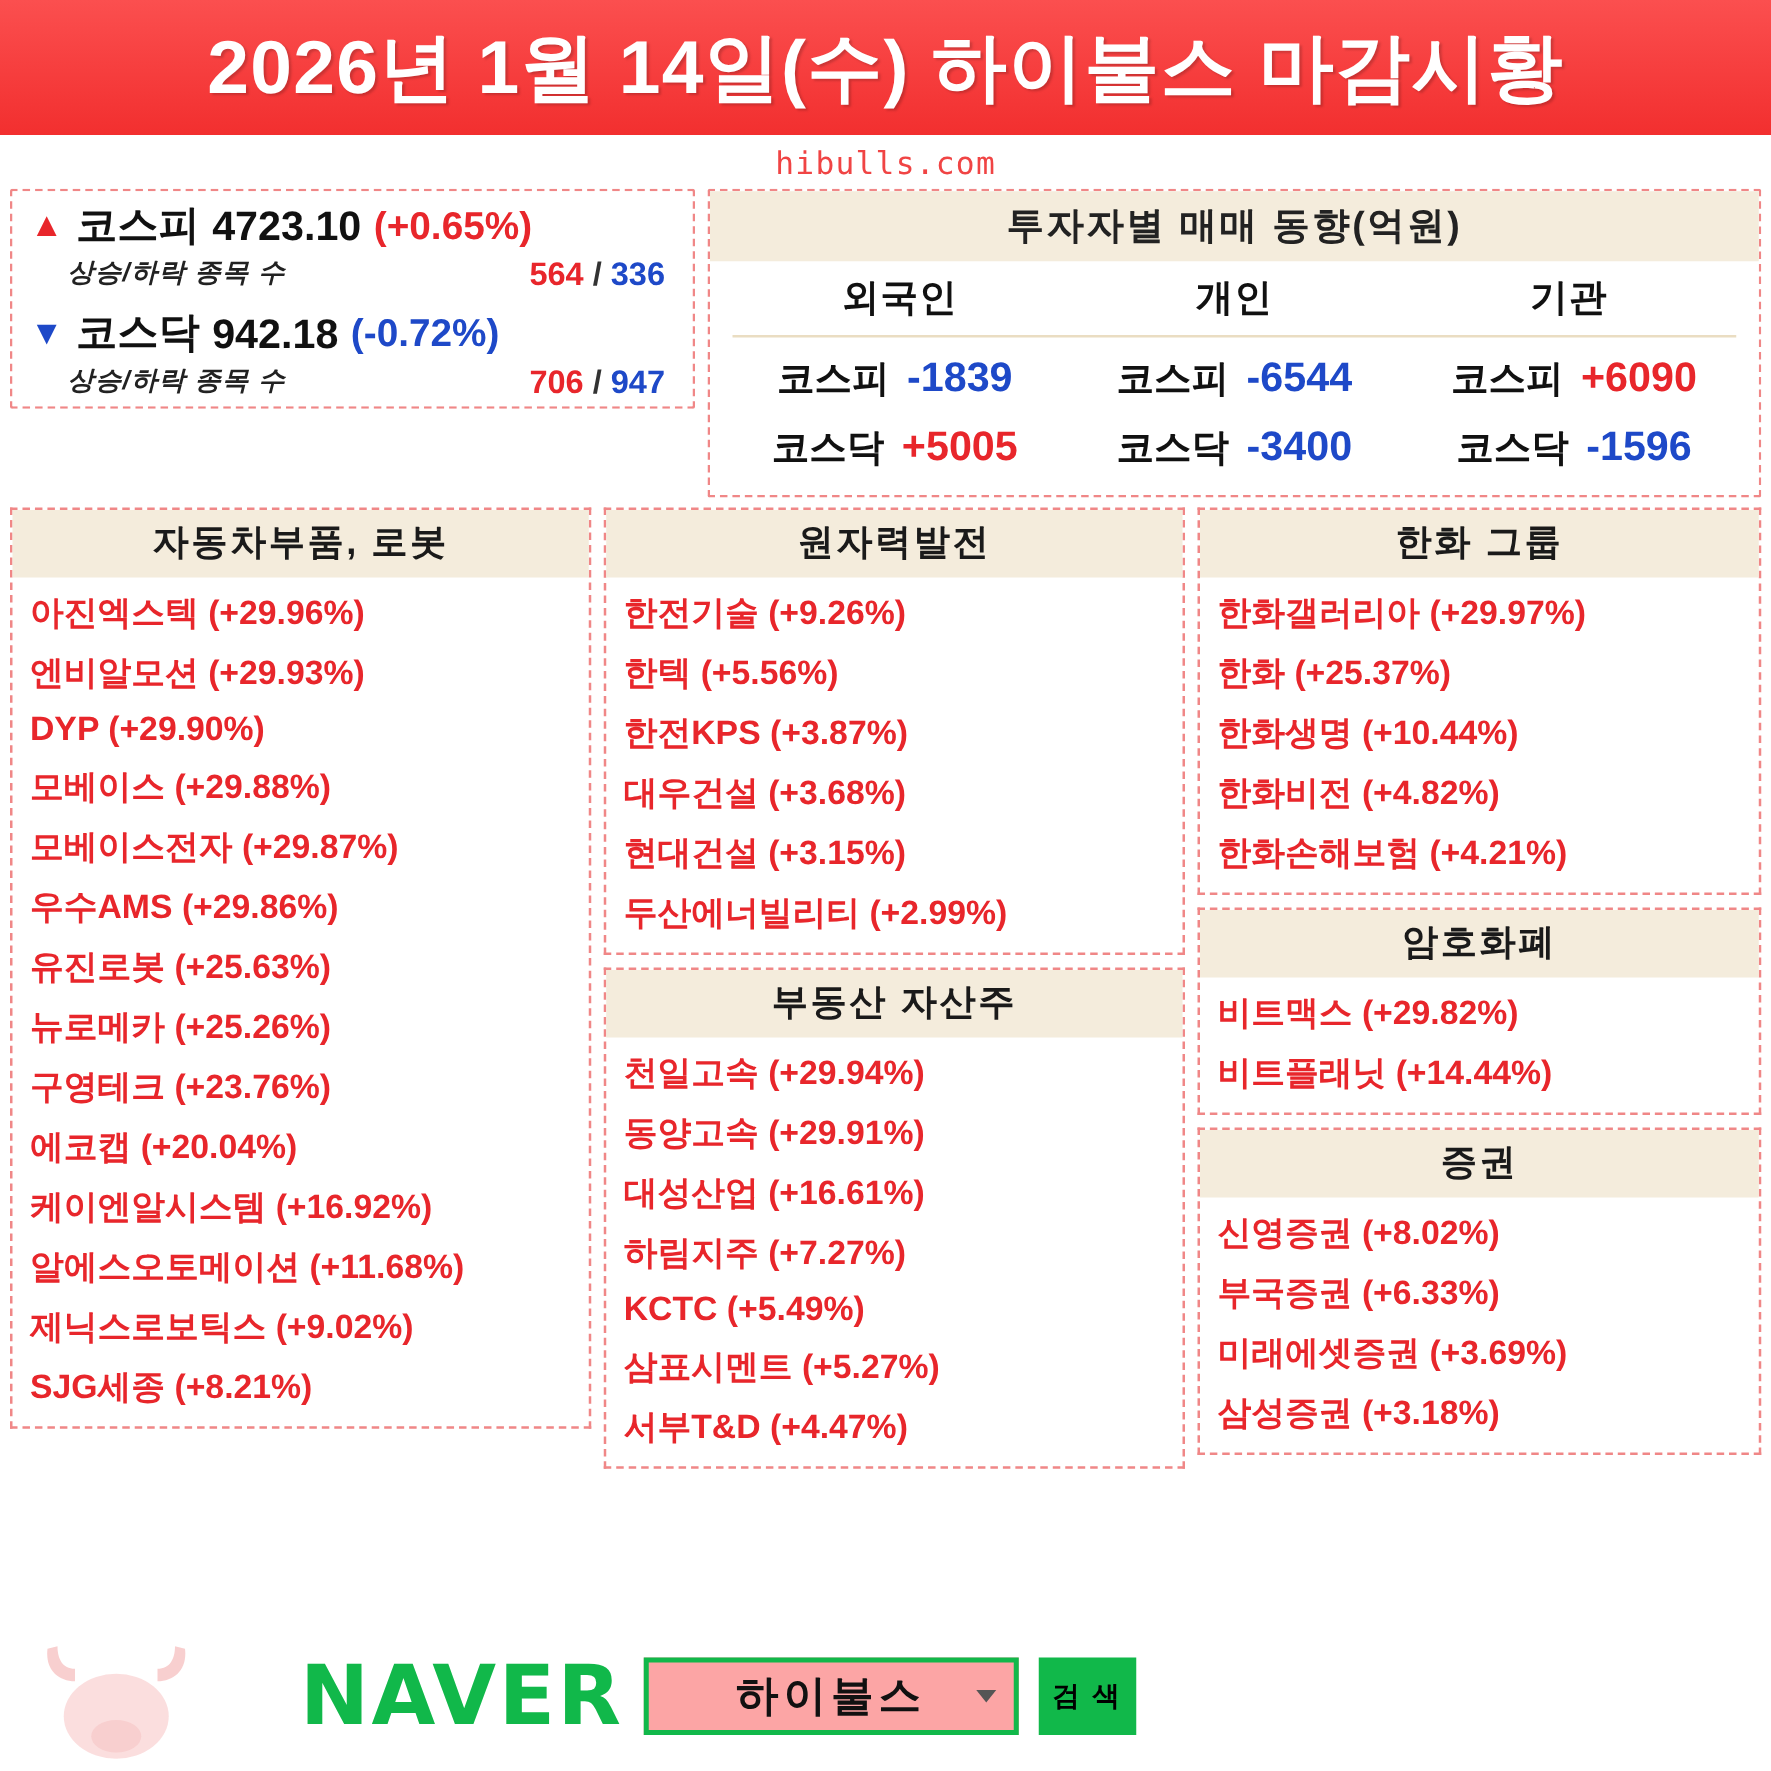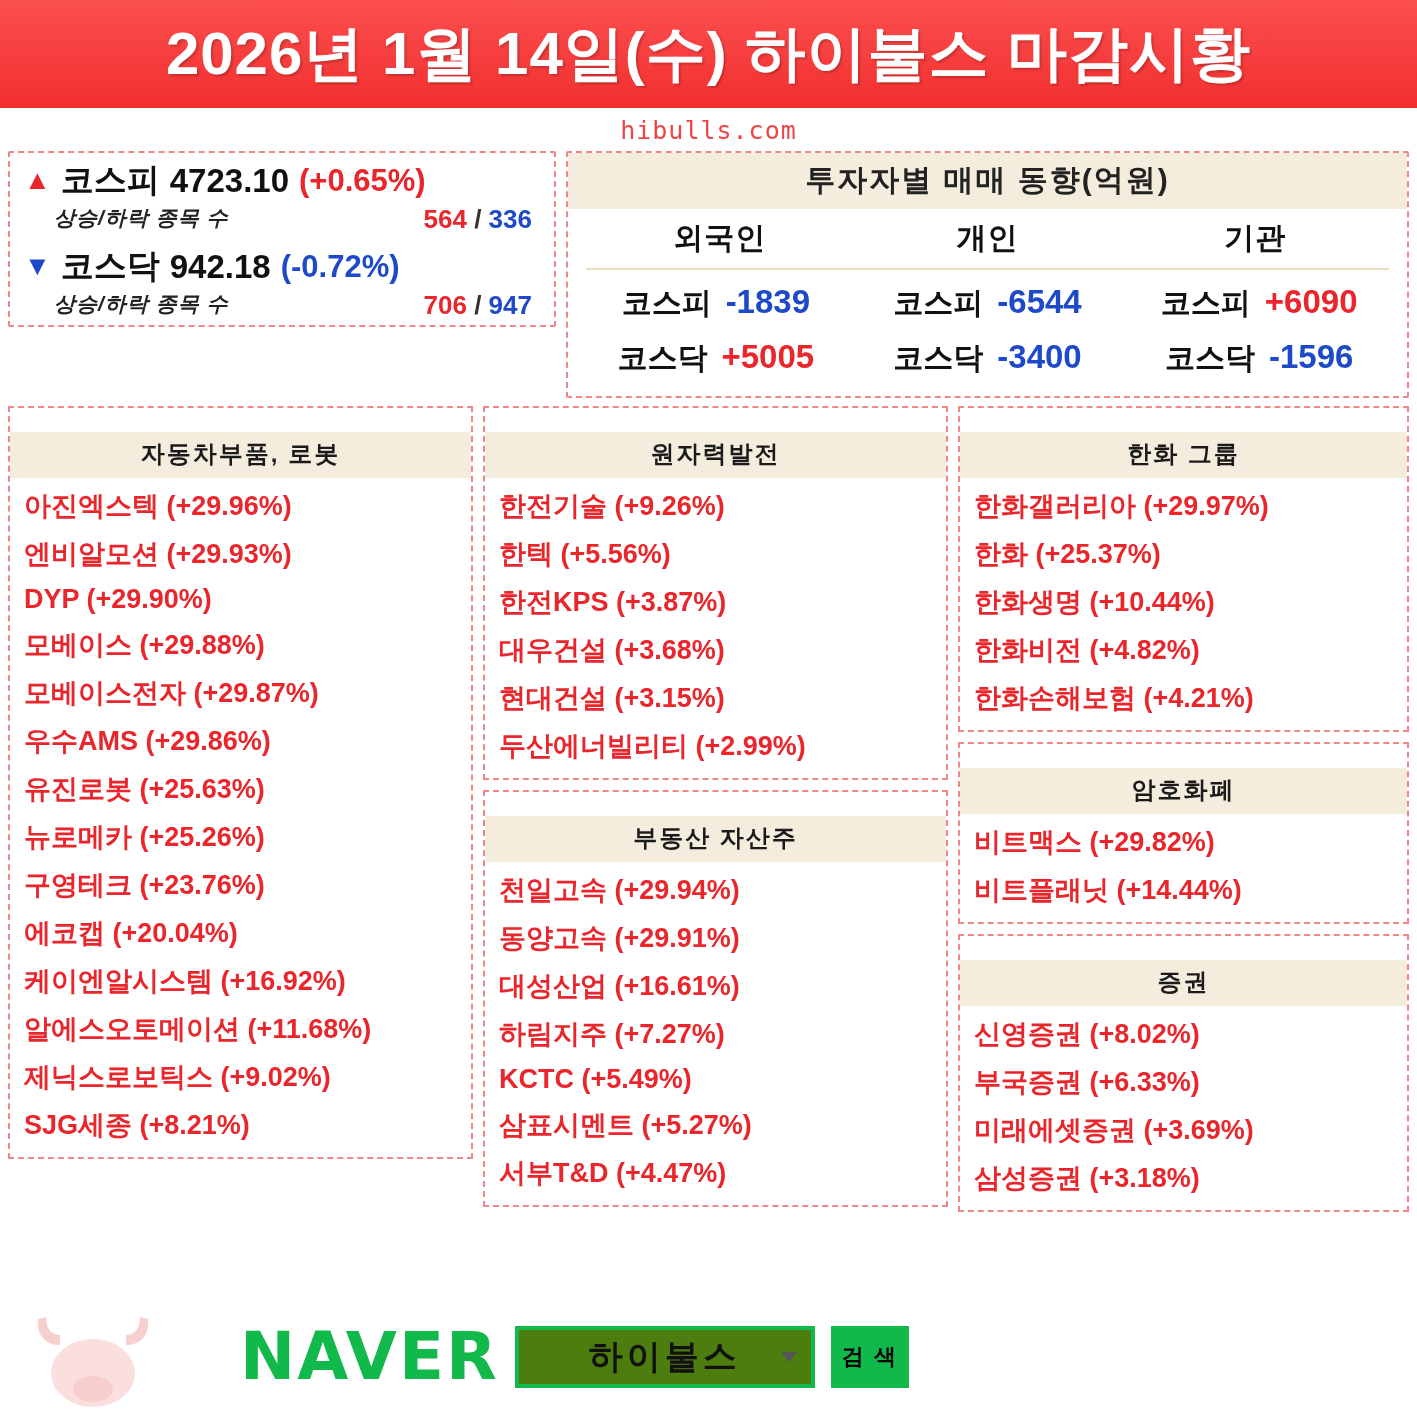--- a/index.html
+++ b/index.html
@@ -134,26 +134,25 @@
   .col2 { width: 465px; }
   .col3 { flex: 1; }
 
   .group {
     border: 2px dashed #f08787;
     background: #fff;
   }
   .group-title {
     background: #f4ecdc;
     text-align: center;
-    font-size: 24px;
+    font-size: 29px;
     font-weight: bold;
     color: #1a1a1a;
     padding: 6px 0 8px 0;
     letter-spacing: 2px;
-    margin-top: 24px;
   }
   .group-list { padding: 4px 0 8px 0; }
   .stock {
     font-size: 27px;
     font-weight: bold;
     color: #e8262b;
     padding: 6px 0 6px 14px;
     white-space: nowrap;
     letter-spacing: 0px;
   }
@@ -175,21 +174,21 @@
     font-size: 66px;
     font-weight: bold;
     color: #11b84a;
     letter-spacing: 2px;
     line-height: 1;
   }
   .searchbox {
     width: 300px;
     height: 62px;
     border: 4px solid #11b84a;
-    background: #4d7c0f;
+    background: #fca5a5;
     display: flex;
     align-items: center;
     justify-content: center;
     position: relative;
   }
   .searchbox span {
     font-size: 34px;
     font-weight: bold;
     color: #111;
     letter-spacing: 4px;

